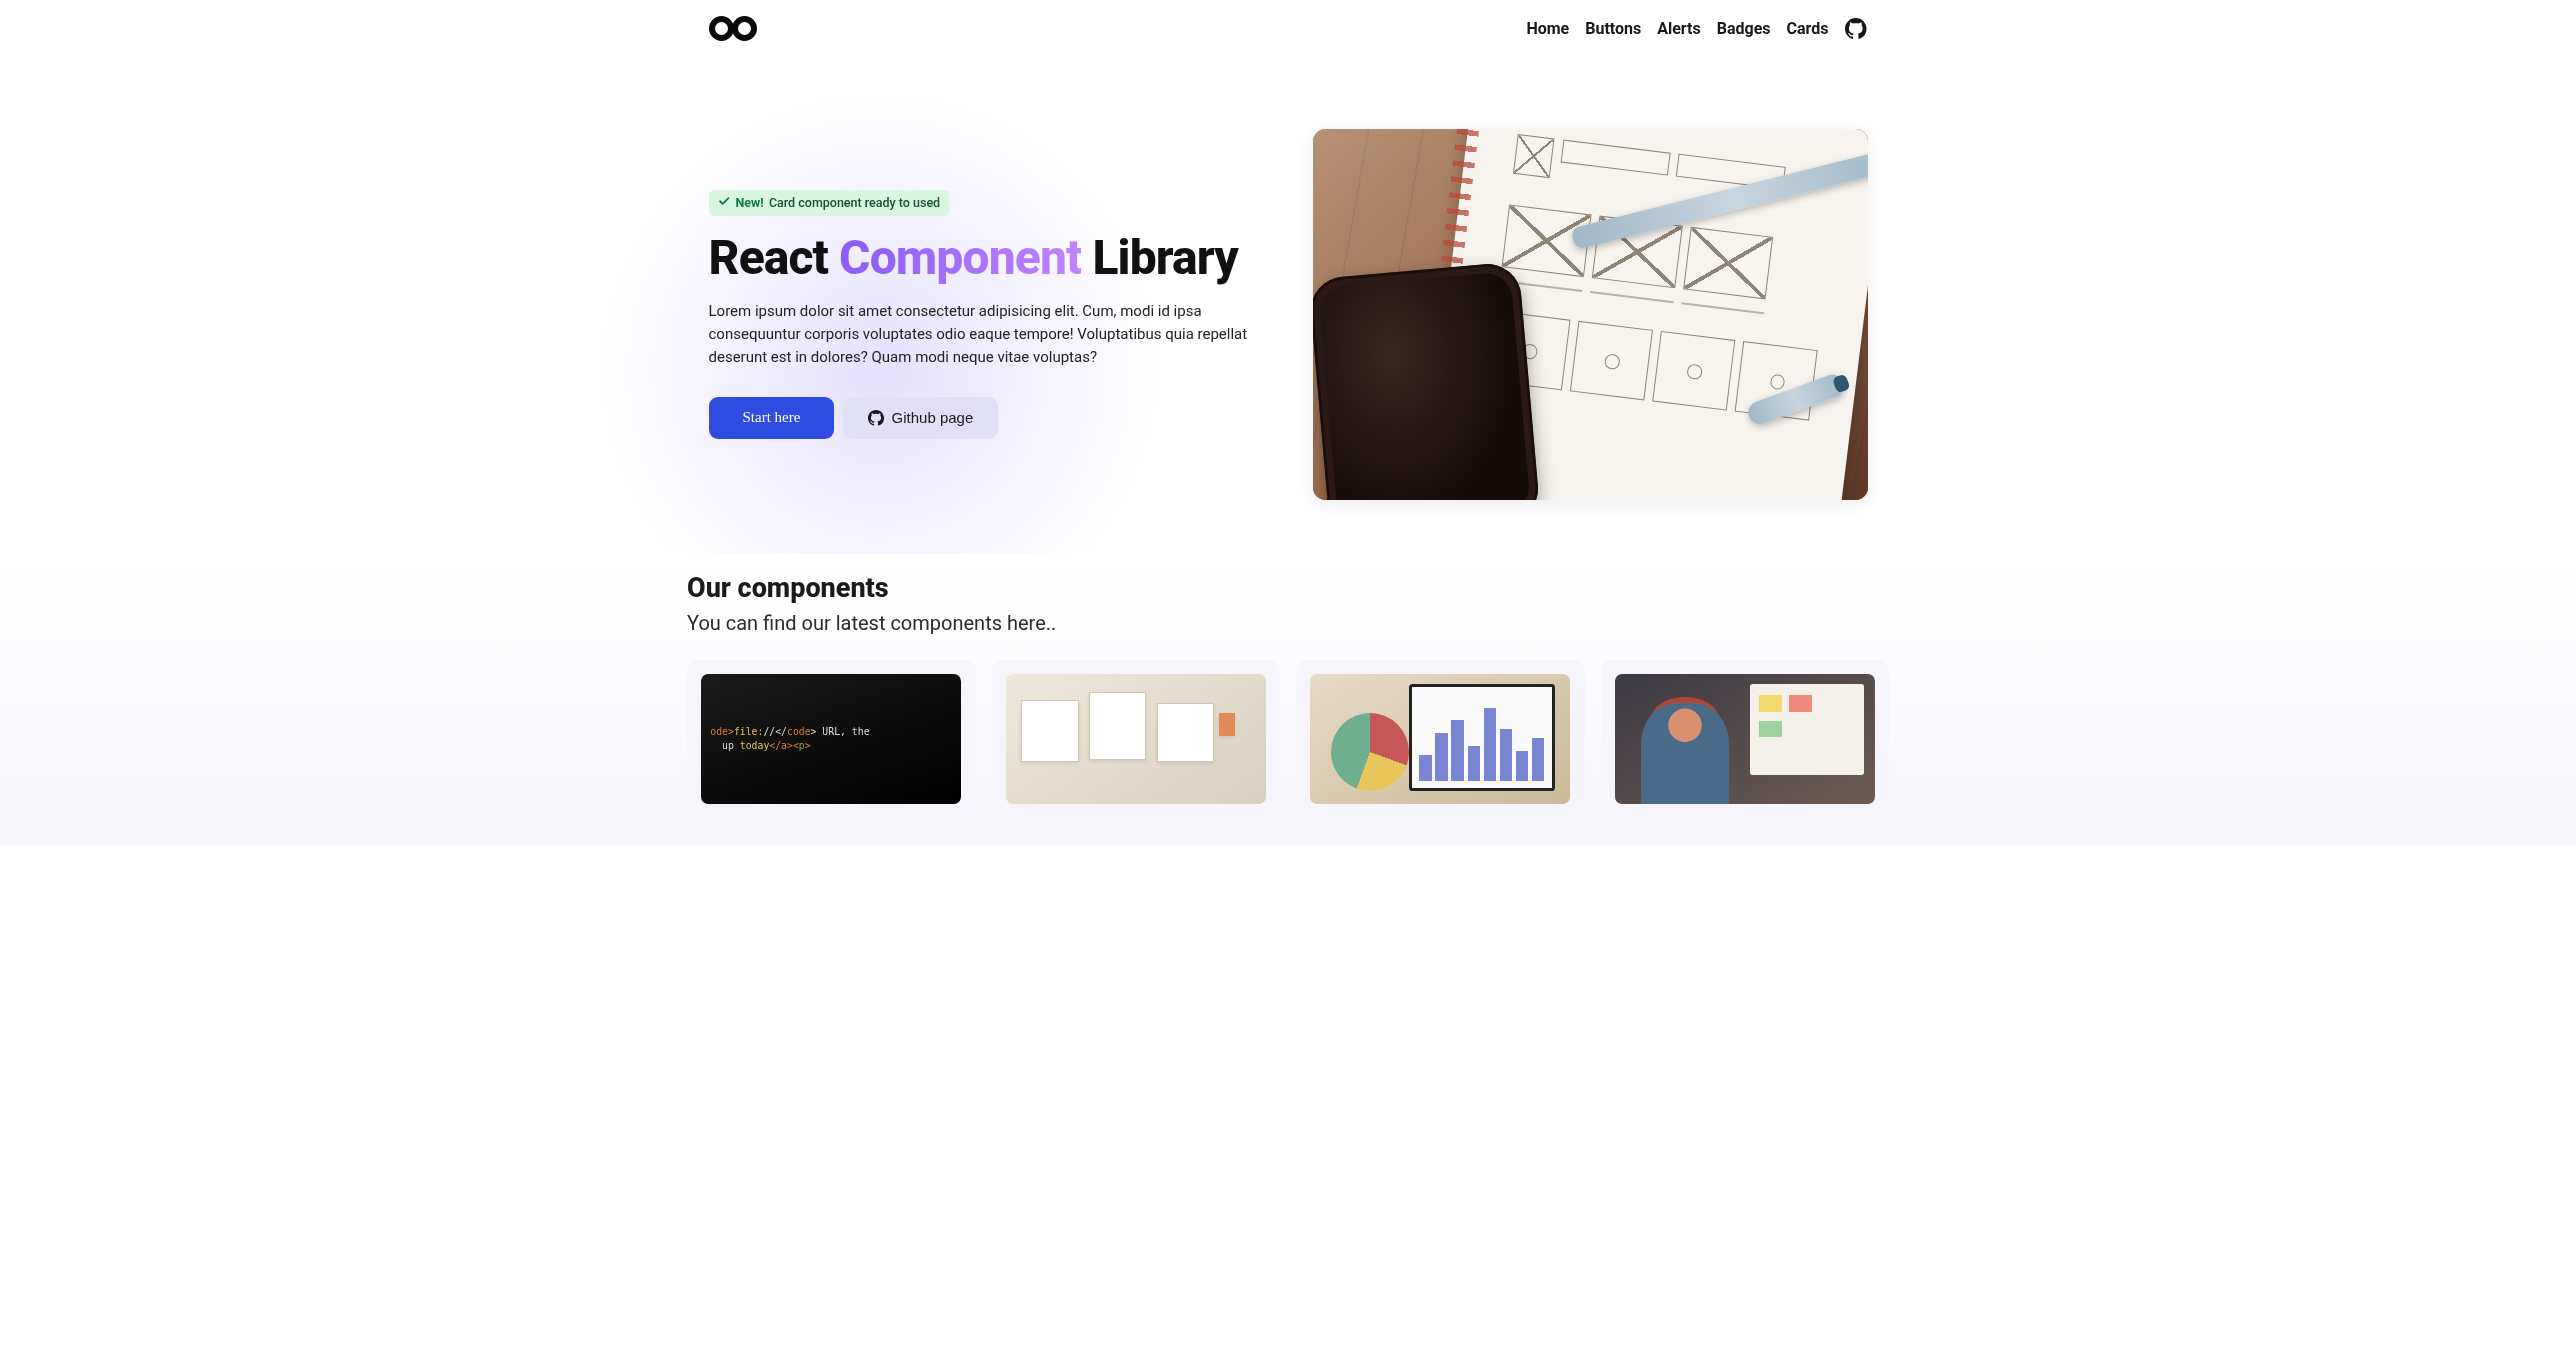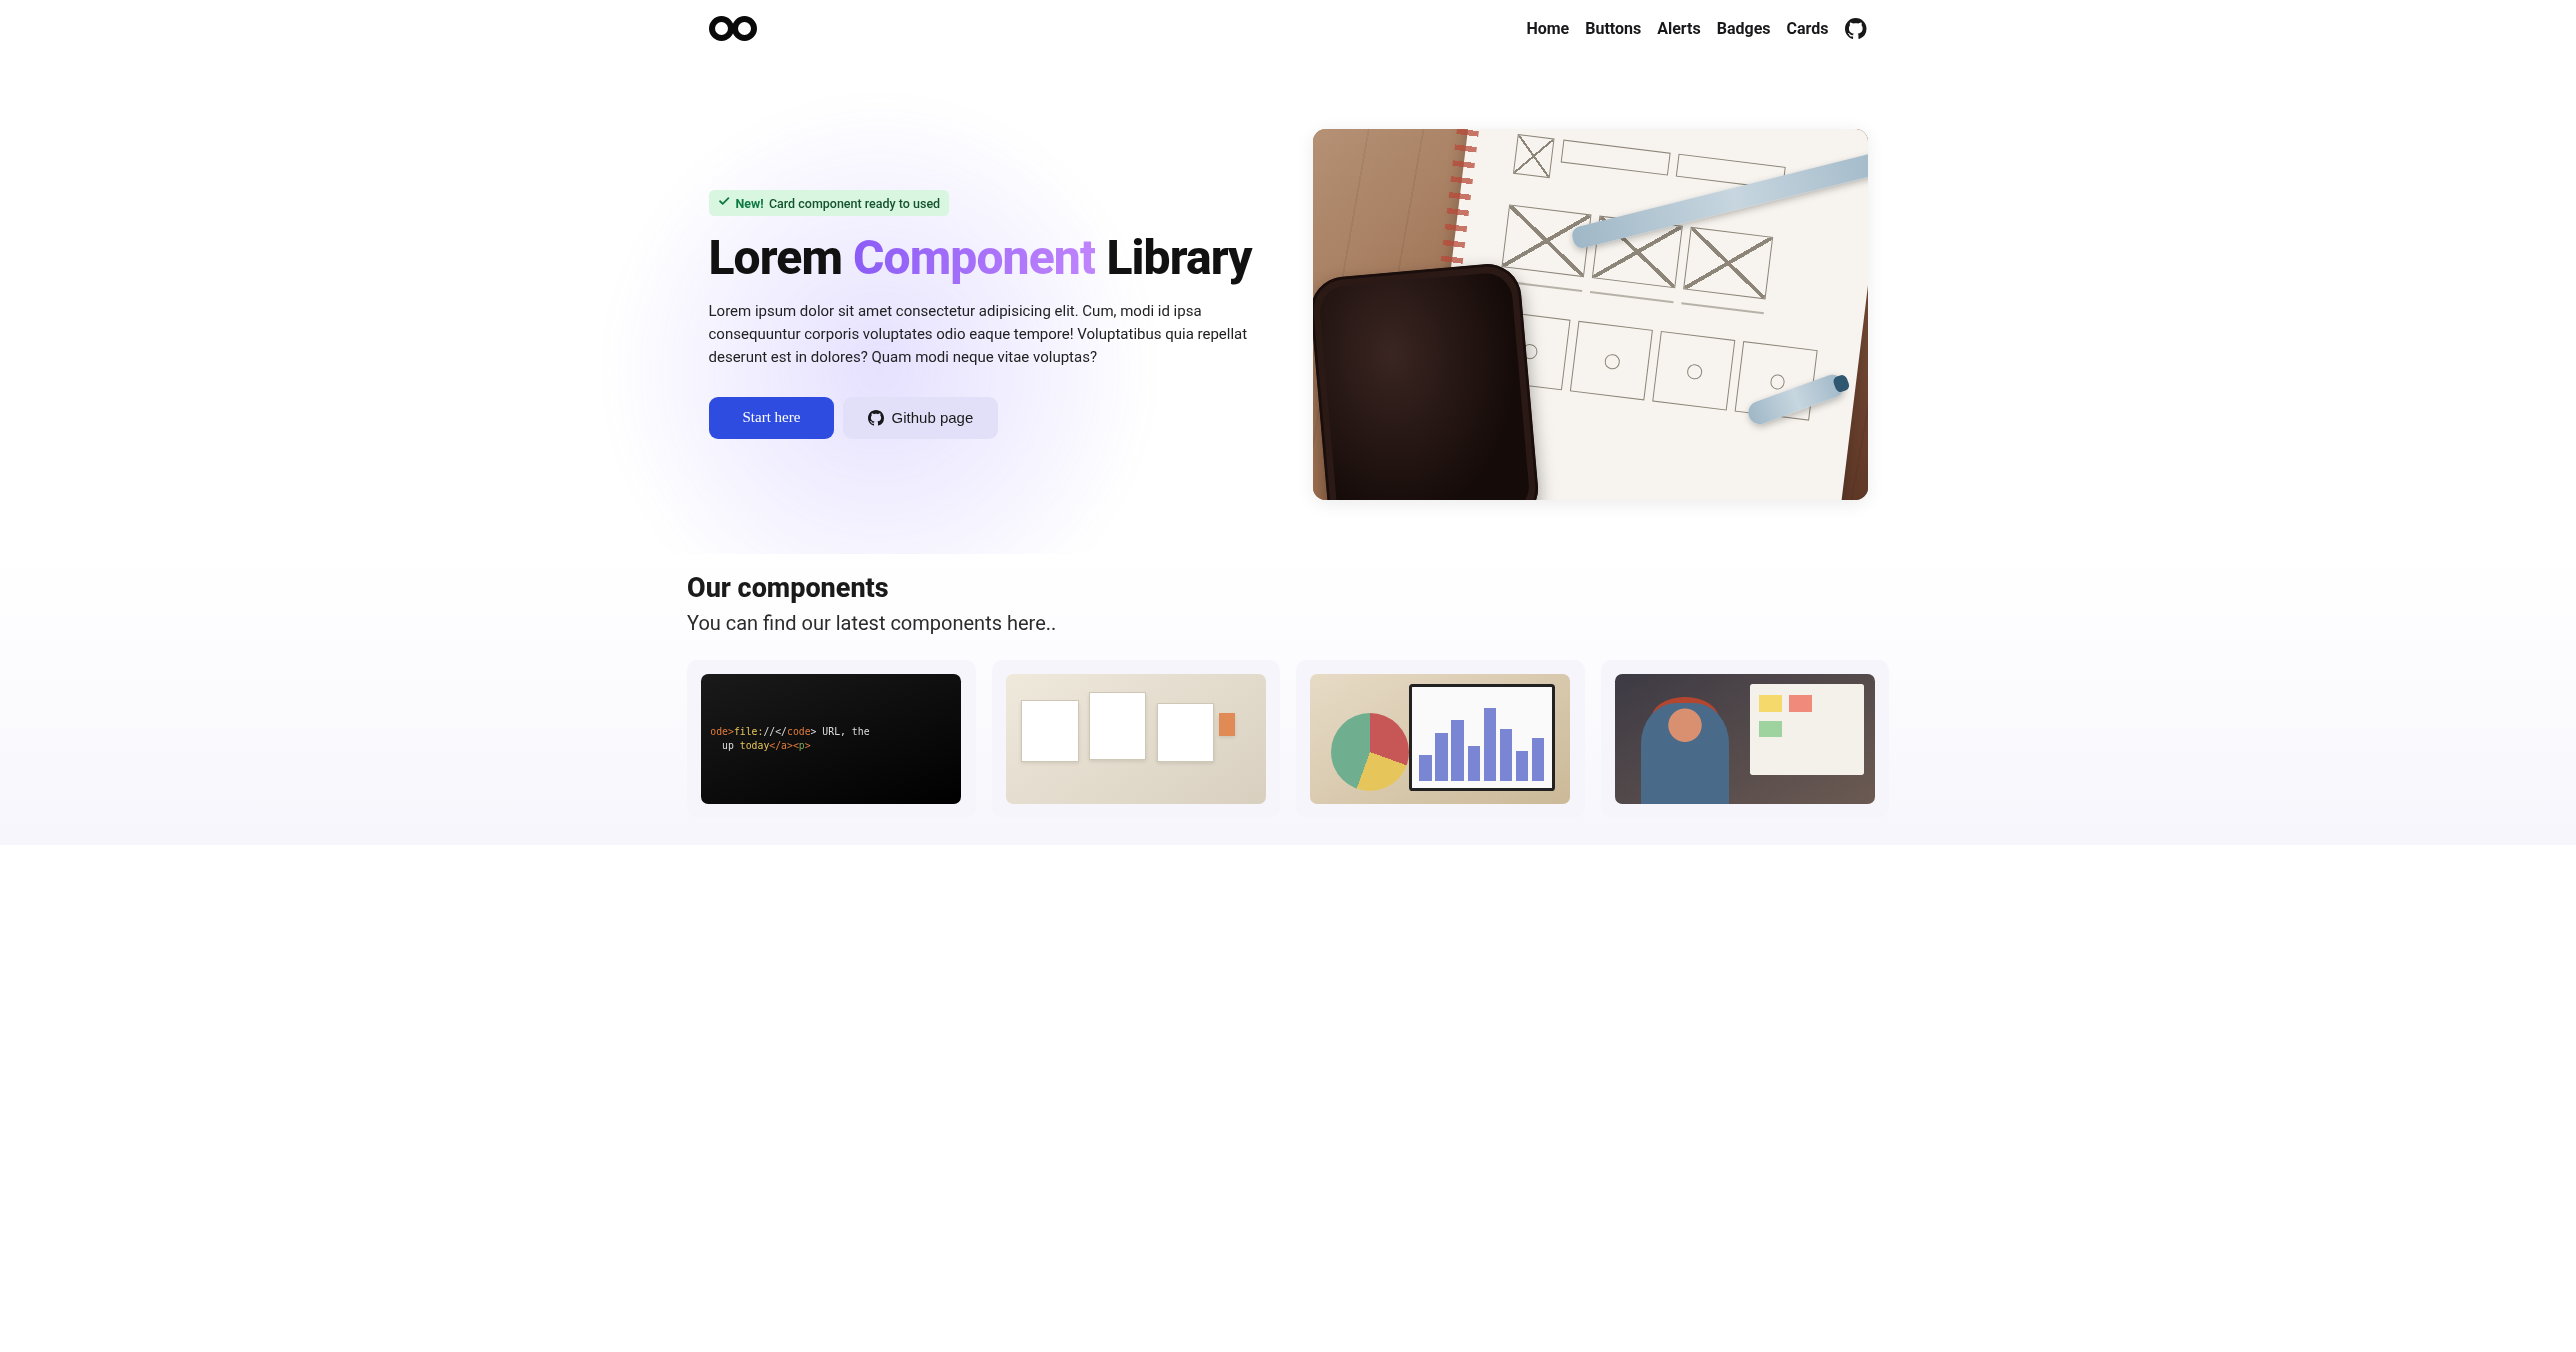--- a/index.html
+++ b/index.html
@@ -66,21 +66,21 @@
   left: -107px;
   top: 36px;
   background: radial-gradient(circle at 50% 50%, rgba(125,103,255,0.20) 0%, rgba(125,103,255,0.10) 35%, rgba(125,103,255,0.0) 70%);
   filter: blur(10.7px);
   z-index: 0;
   pointer-events: none;
 }
 .hero-left { position: relative; z-index: 1; }
 .badge {
   display: inline-flex;
-  align-items: flex-end;
+  align-items: center;
   gap: 5.4px;
   background: #d9f7e0;
   color: #0f7a42;
   font-size: 12.5px;
   font-weight: 600;
   padding: 5.4px 9px;
   border-radius: 5.4px;
   margin-bottom: 16px;
 }
 .badge .check {
@@ -295,21 +295,21 @@
         <span class="check">
           <svg width="12.5" height="12.5" viewBox="0 0 24 24" fill="none" stroke="#0f7a42" stroke-width="3.5" stroke-linecap="round" stroke-linejoin="round">
               <polyline points="20 6 9 17 4 12"></polyline>
             </svg>
         </span>
         <span class="new">New!</span>
         <span class="msg">Card component ready to used</span>
       </div>
 
       <h1 class="hero-title">
-        <span>Lorem</span>
+        <span>React</span>
         <span class="gradient">Component</span>
         <span>Library</span>
       </h1>
 
       <p class="hero-desc">Lorem ipsum dolor sit amet consectetur adipisicing elit. Cum, modi id ipsa consequuntur corporis voluptates odio eaque tempore! Voluptatibus quia repellat deserunt est in dolores? Quam modi neque vitae voluptas?</p>
 
       <div class="hero-actions">
         <button class="btn btn-primary">Start here</button>
         <button class="btn btn-secondary">
           <svg viewBox="0 0 16 16" width="16" height="16" fill="#18181b">

